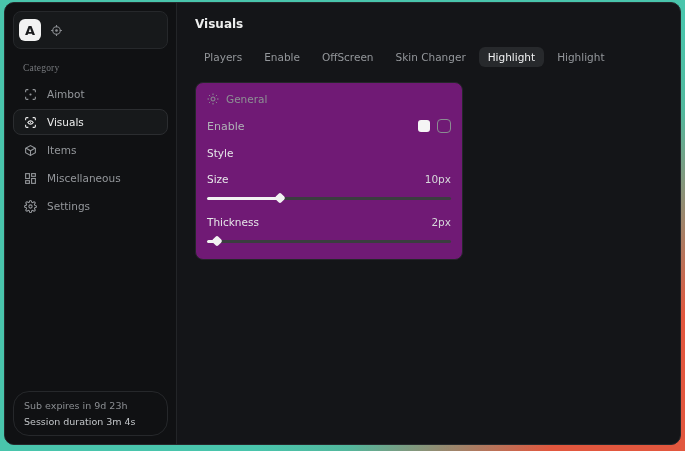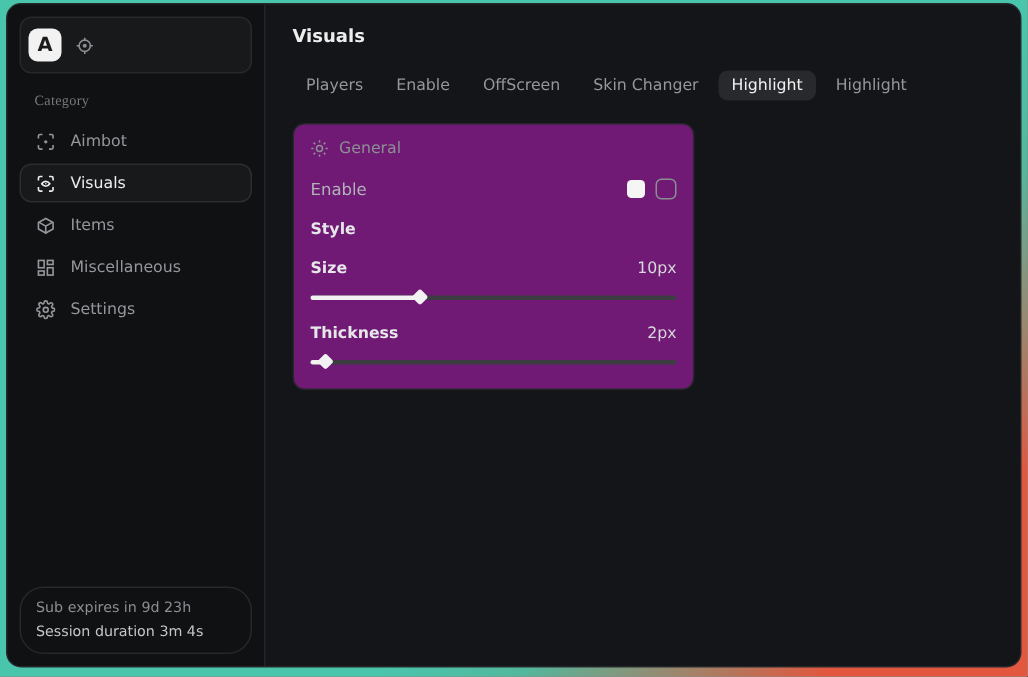--- a/index.html
+++ b/index.html
@@ -68,21 +68,21 @@
   .panel {
     margin-top:15px; width:268px; background:#701a75; border:1px solid #242629;
     border-radius:8px; padding:10px 11px 14px;
   }
   .panel-header { display:flex; align-items:center; gap:7px; color:#8d9094; }
   .panel-title { font-size:10.5px; }
   .row {
     display:flex; align-items:center; justify-content:space-between; margin-top:14px;
   }
   .row-label-dim { color:#b0b3b7; font-size:11px; }
-  .row-label { color:#e6e7e9; font-weight:bold; font-size:10.5px; }
+  .row-label { color:#e6e7e9; font-weight:normal; font-size:10.5px; }
   .row-value { color:#d6d8da; font-size:10.5px; }
   .enable-controls { display:flex; align-items:center; gap:7px; }
   .swatch {
     width:12px; height:12px; background:#f5f5f5; border-radius:3px; cursor:pointer;
   }
   .checkbox {
     width:14px; height:14px; border:1.5px solid #8a8d91; border-radius:4px;
     background:transparent; cursor:pointer;
   }
   .pill {

